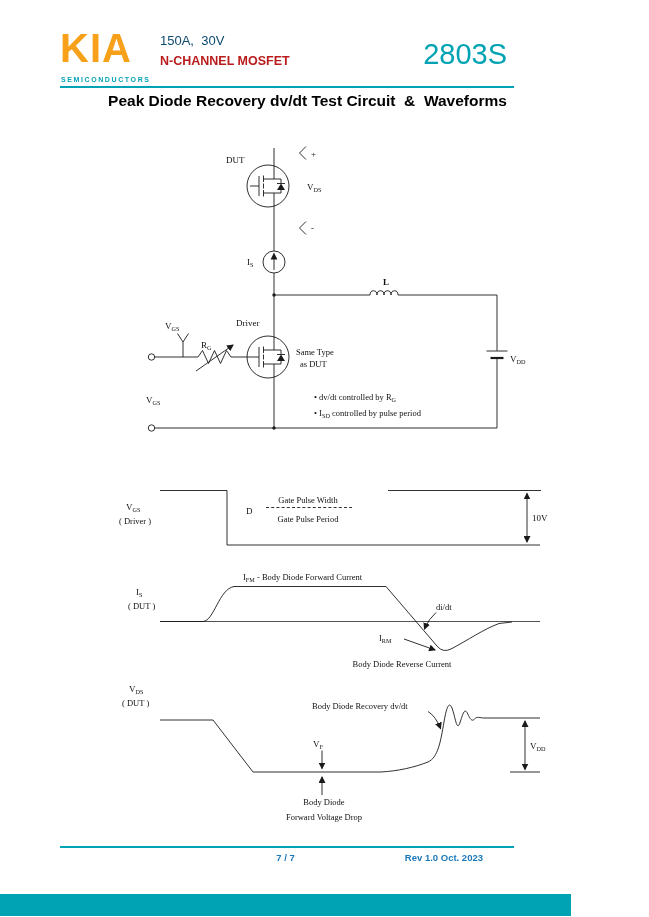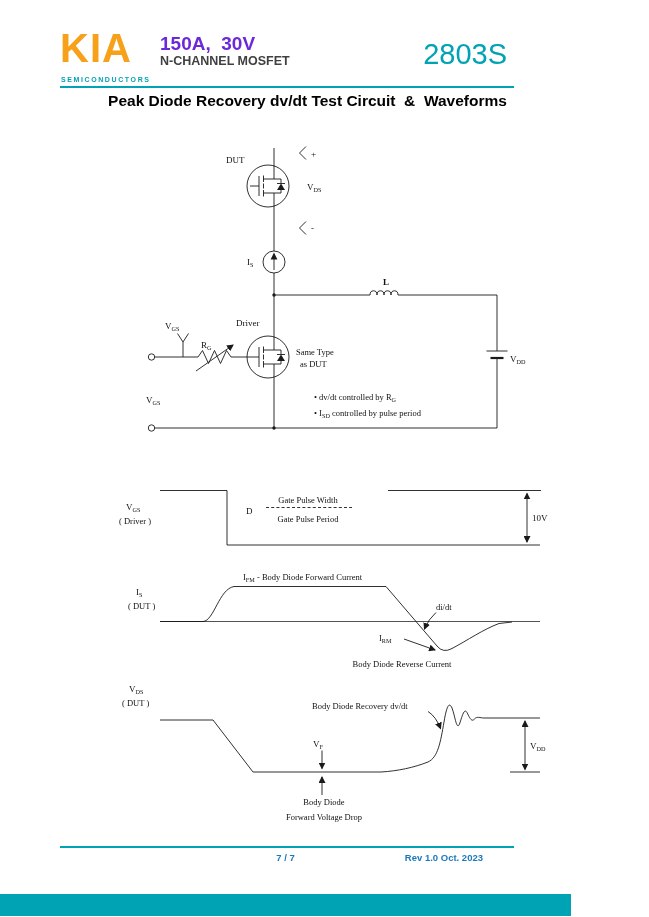--- a/index.html
+++ b/index.html
@@ -11,24 +11,24 @@
   
   .logo {
     position:absolute; left:60px; top:28px; font-size:40px; font-weight:bold;
     color:#F7A11A; letter-spacing:1px; line-height:1;
   }
   .logo-sub {
     position:absolute; left:61px; top:76px; font-size:7px; letter-spacing:1.6px;
     color:#00A3B4; font-weight:bold;
   }
   .rating {
-    position:absolute; left:160px; top:33px; font-size:19px; font-weight:bold; color:#6d28d9;
+    position:absolute; left:160px; top:33px; font-size:13px; font-weight:normal; color:#0c4a6e;
   }
   .device {
-    position:absolute; left:160px; top:54px; font-size:12.5px; font-weight:bold; color:#404040;
+    position:absolute; left:160px; top:54px; font-size:12.5px; font-weight:bold; color:#b91c1c;
   }
   .part {
     position:absolute; right:64px; top:38px; font-size:29px; font-weight:500; color:#00A3B4;
   }
   .header-rule {
     position:absolute; left:60px; right:57px; top:86px; height:2px; background:#00A3B4;
   }
   .title {
     position:absolute; left:0; right:0; top:92px; text-align:center;
     font-size:15.5px; font-weight:bold; color:#000;margin-left:44px;

